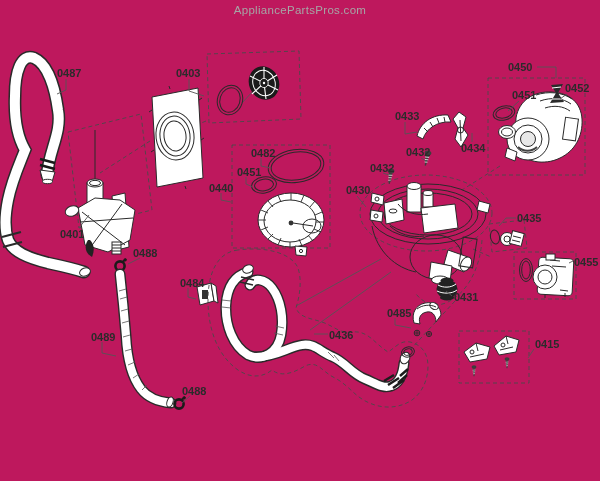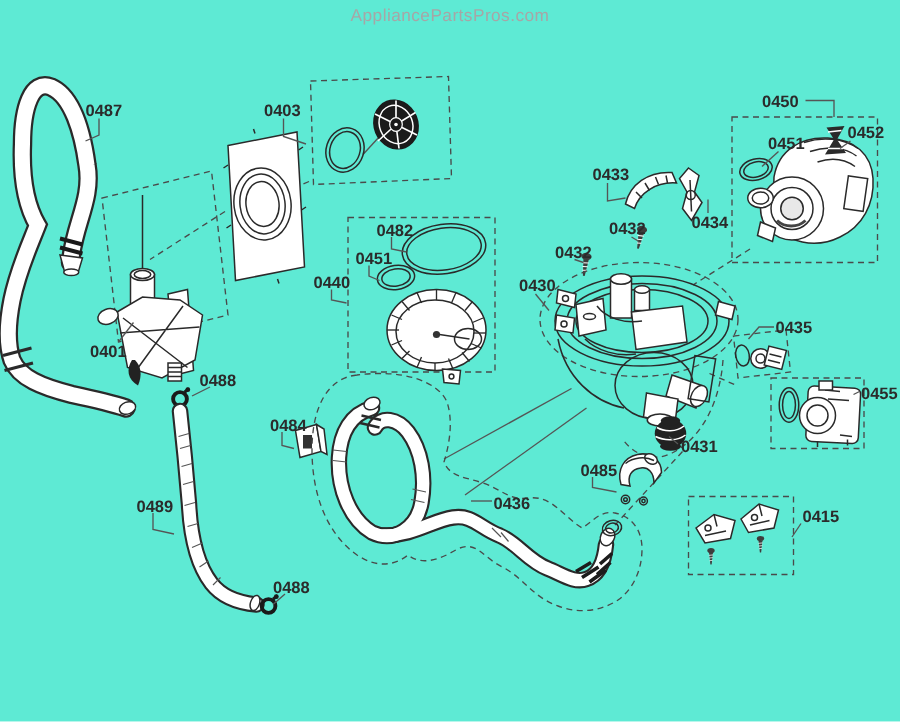--- a/index.html
+++ b/index.html
@@ -1,16 +1,16 @@
 <!DOCTYPE html>
 <html><head>
 <meta charset="utf-8">
 <style>
   html,body{margin:0;padding:0;background:#fff;}
-  .page{position:relative;width:600px;height:481px;background:#5eead4;overflow:hidden;
+  .page{position:relative;width:600px;height:481px;background:#be185d;overflow:hidden;
         font-family:"Liberation Sans",sans-serif;}
   svg text.callout{font-family:"Liberation Sans",sans-serif;font-size:11px;font-weight:700;fill:#2b2b2b;}
   svg text.wm{font-family:"Liberation Sans",sans-serif;font-size:11.5px;fill:#a6a6a6;letter-spacing:.3px;}
   .ln{stroke:#2a2a2a;stroke-width:1;fill:none;}
   .ld{stroke:#555;stroke-width:.9;fill:none;}
   .dsh{stroke:#4a4a4a;stroke-width:.9;fill:none;stroke-dasharray:4 3;}
   .tube-o{stroke:#2a2a2a;fill:none;stroke-linecap:round;}
   .tube-i{stroke:#ffffff;fill:none;stroke-linecap:round;}
   .wfill{fill:#ffffff;stroke:#2a2a2a;stroke-width:1;}
 </style>

